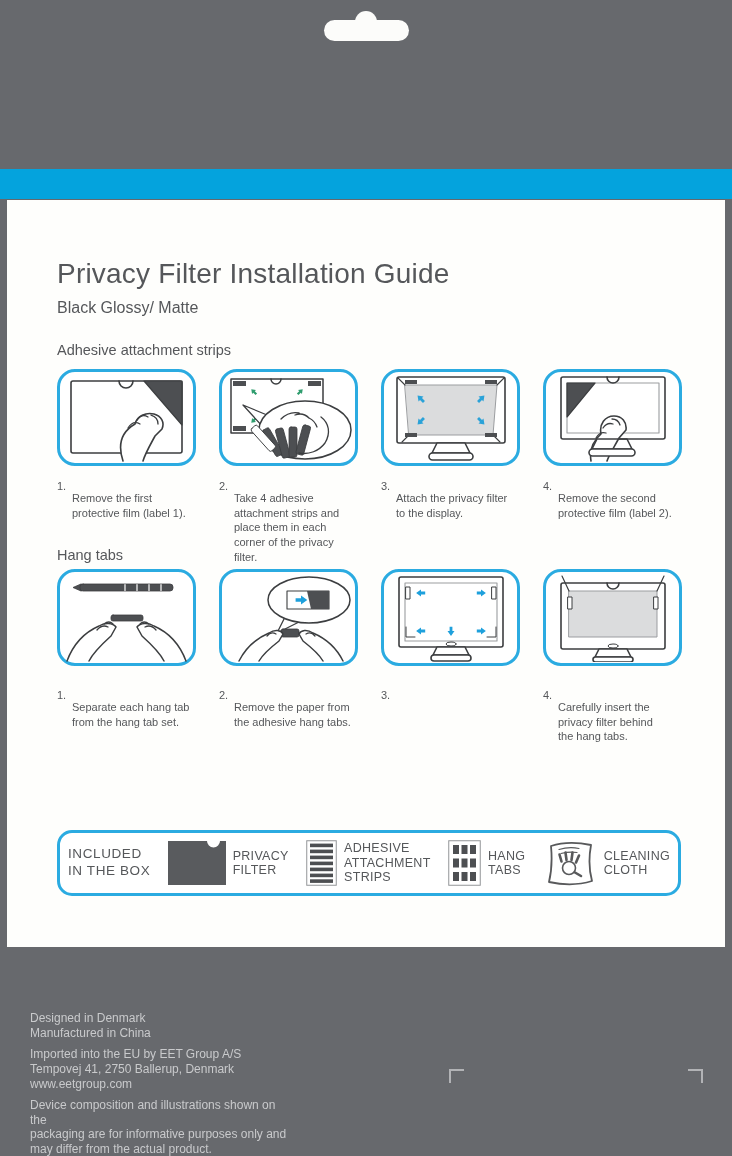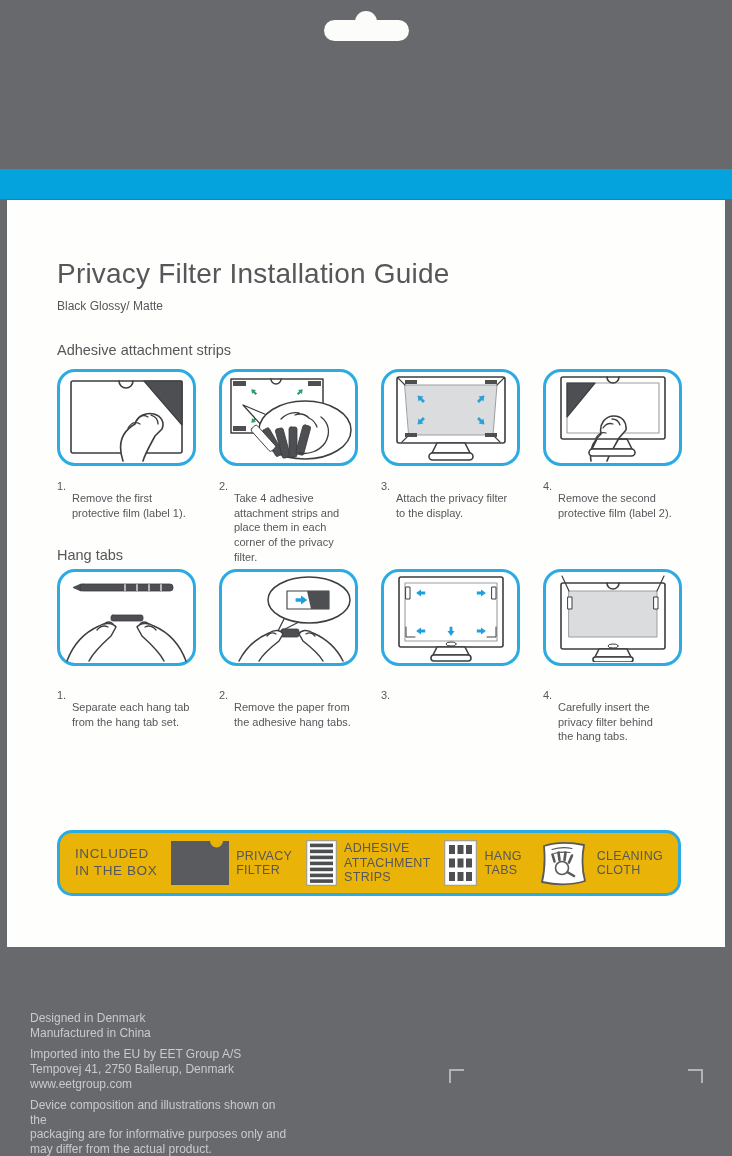--- a/index.html
+++ b/index.html
@@ -16,43 +16,43 @@
   .hole-pill{left:324px;top:20px;width:85px;height:21px;border-radius:11px;background:#fcfcfa;}
   .hole-bump{left:355px;top:11px;width:22px;height:22px;border-radius:50%;background:#fcfcfa;}
 
   
   .accent-bar{left:0;top:169px;width:732px;height:30px;background:#04a3dd;}
 
   
   .card{left:7px;top:200px;width:718px;height:747px;background:#fefefc;}
 
   .title{left:57px;top:258px;font-size:28px;color:#55575a;letter-spacing:.2px;font-weight:400;}
-  .subtitle{left:57px;top:299px;font-size:12px;color:#55575a;}
+  .subtitle{left:57px;top:299px;font-size:16px;color:#55575a;}
   .sec-heading{font-size:14.5px;color:#55575a;}
   .sec-heading.h1{left:57px;top:342px;}
   .sec-heading.h2{left:57px;top:547px;}
 
   .panel-row{left:57px;width:624px;display:flex;gap:23px;}
   .row1{top:369px;} .row2{top:569px;}
   .panel{
     width:139px;height:97px;box-sizing:border-box;flex:0 0 auto;
     border:3px solid #2babe1;border-radius:18px;background:#fff;
     display:flex;align-items:center;justify-content:center;
   }
   .caption-row{left:57px;width:680px;display:flex;}
   .cap1{top:479px;} .cap2{top:688px;}
   .caption{width:162px;flex:0 0 auto;display:flex;font-size:11px;color:#55575a;line-height:1.34;}
   .caption .num{width:15px;flex:0 0 auto;}
   .caption .txt{white-space:pre-line;margin-top:12px;}
 
   
   .box-bar{
     left:57px;top:830px;width:624px;height:66px;box-sizing:border-box;
-    border:3px solid #2babe1;border-radius:15px;background:#eab308;
-    display:flex;align-items:center;padding:0 15px;justify-content:space-between;
+    border:3px solid #2babe1;border-radius:15px;background:#ffffff;
+    display:flex;align-items:center;padding:0 8px;justify-content:space-between;
   }
   .box-label{font-size:13.5px;letter-spacing:.6px;color:#55575a;line-height:1.25;white-space:pre-line;}
   .box-item{display:flex;align-items:center;gap:7px;}
   .box-item-label{font-size:12.5px;letter-spacing:.3px;color:#55575a;line-height:1.15;white-space:pre-line;}
 
   
   .footer{left:30px;top:1011px;width:260px;color:#c9cacc;font-size:12px;line-height:1.22;}
   .footer p{margin:0 0 7px 0;white-space:pre-line;}
 
   

